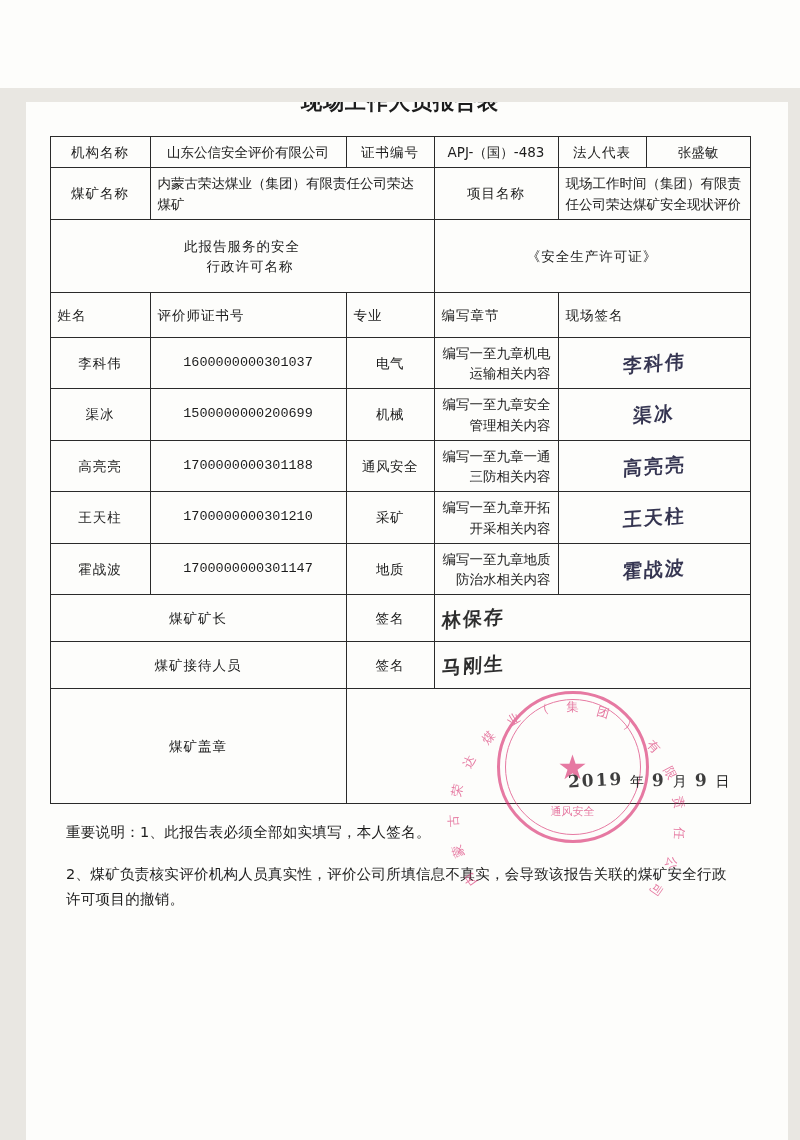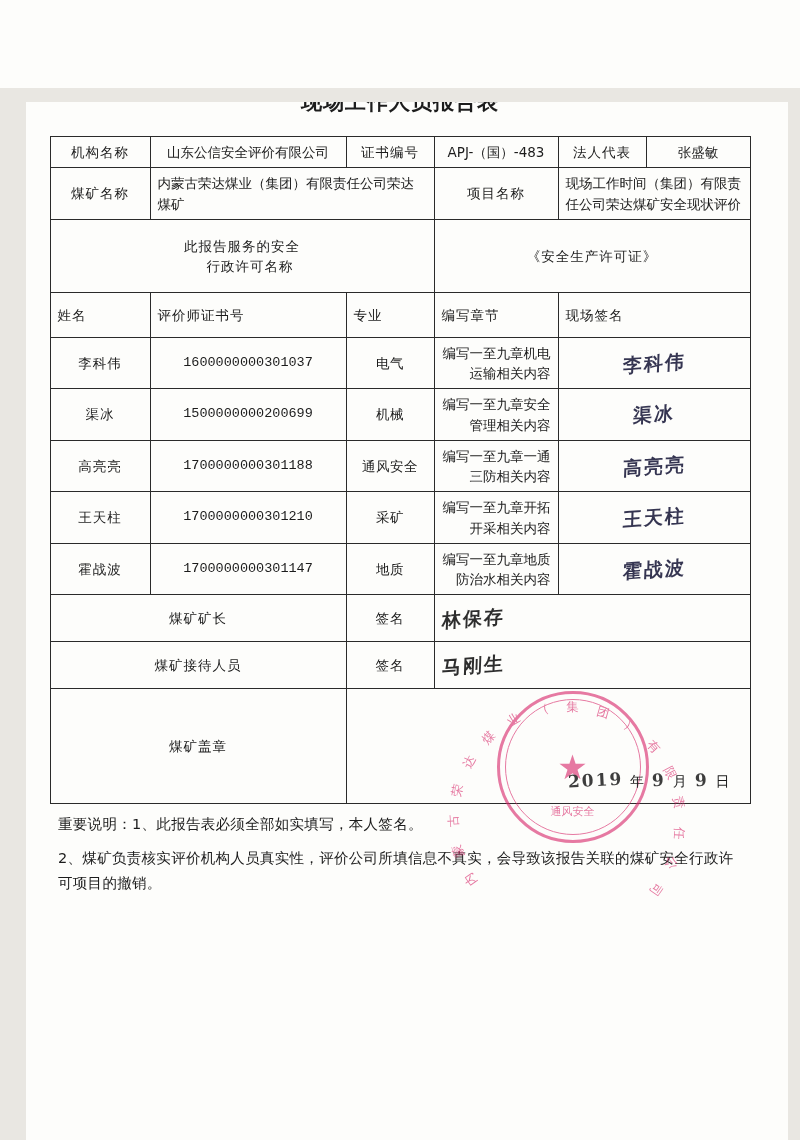--- a/index.html
+++ b/index.html
@@ -194,21 +194,21 @@
     white-space: nowrap;
   }
   .notes {
     width: 700px;
     margin: 6px auto 0;
     font-size: 14.5px;
     line-height: 1.75;
     letter-spacing: .3px;
   }
   .notes p {
-    margin: 8px;
+    margin: 16px;
     text-indent: 0;
   }
   .notes .indent {
     text-indent: 0;
   }
   .edge {
     position: absolute;
     background: #e9e7e2;
   }
   .edge-l { left: 0; top: 0; width: 26px; height: 1140px; }

